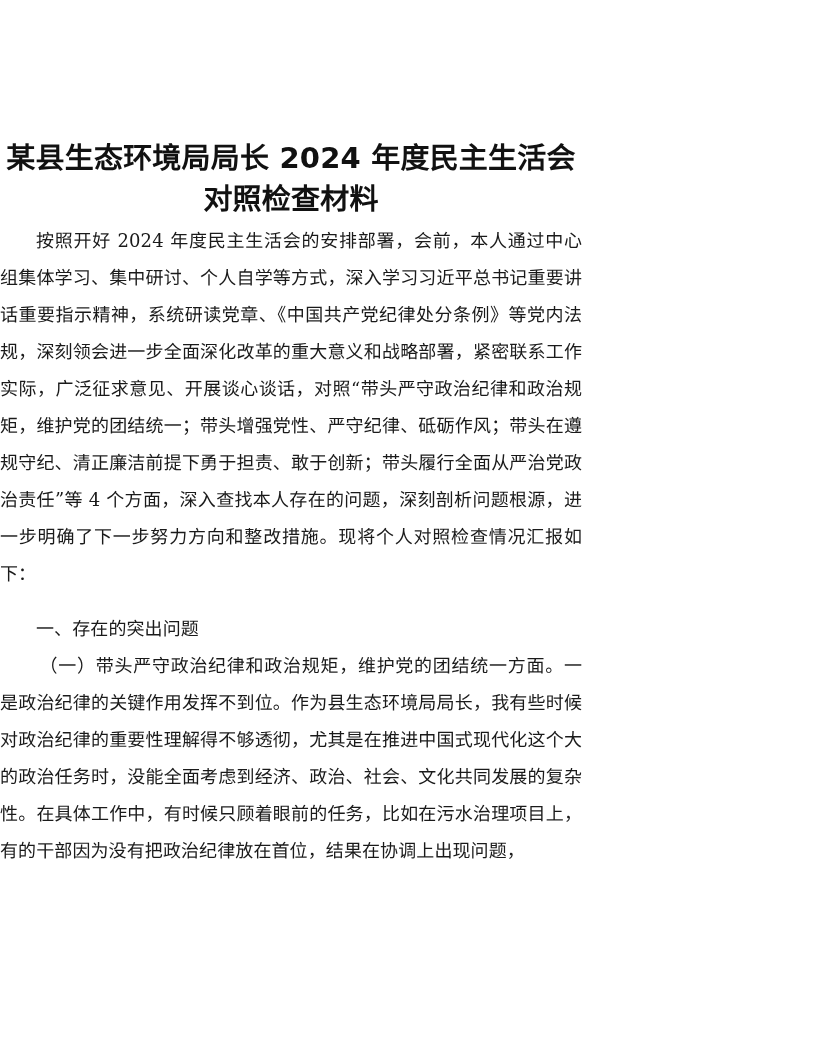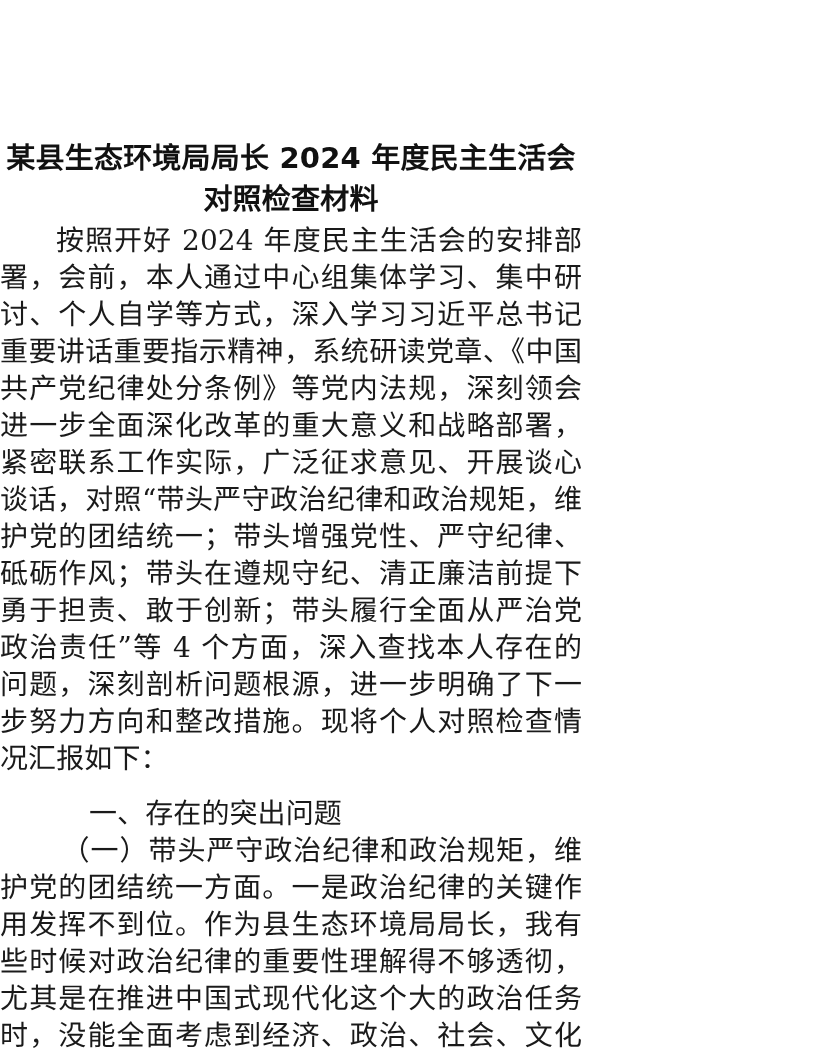--- a/index.html
+++ b/index.html
@@ -43,33 +43,33 @@
   .body-block {
     position: absolute;
     top: 222px;
     left: 0;
     width: 582px;
   }
 
   p.para {
     margin: 0;
     padding: 0;
-    font-size: 28px;
+    font-size: 18px;
     line-height: 37px;
     text-align: justify;
     text-justify: inter-ideograph;
     text-align-last: left;
     letter-spacing: 0.1px;
     color: #1a1a1a;
     word-break: break-all;
     overflow-wrap: anywhere;
   }
 
   p.para.indent2 { text-indent: 2em; }
-  p.para.indent-heading { text-indent: 2em; margin-left: 33px; }
+  p.para.indent-heading { text-indent: 2em; }
   p.para.indent-sub { text-indent: 2.2em; }
 </style>
 </head>
 <body>
 
 <div class="page">
 
   <h1 class="doc-title">某县生态环境局局长 2024 年度民主生活会对照检查材料</h1>
 
   <div class="body-block">

